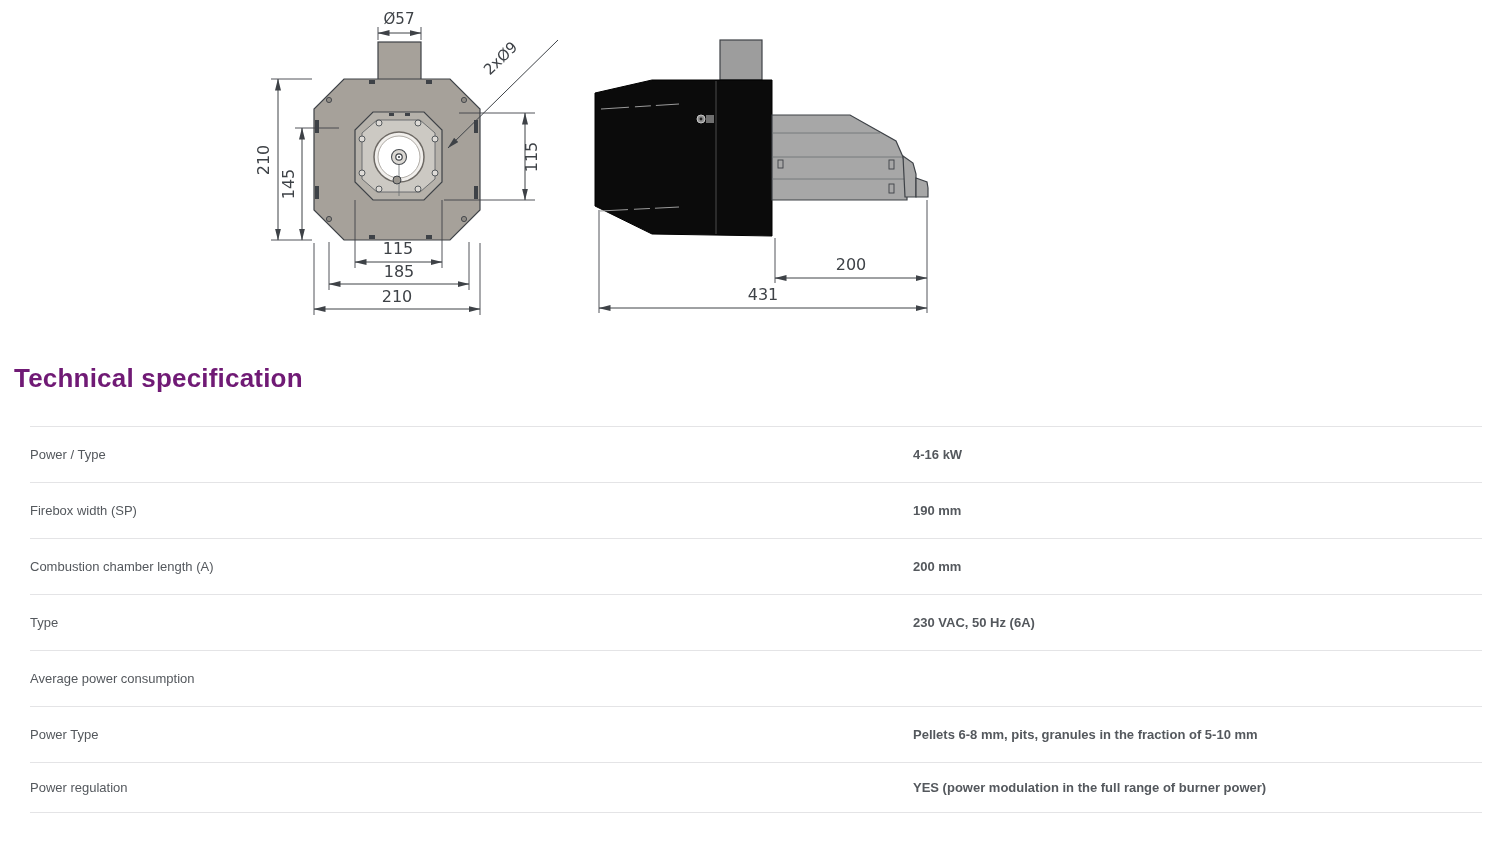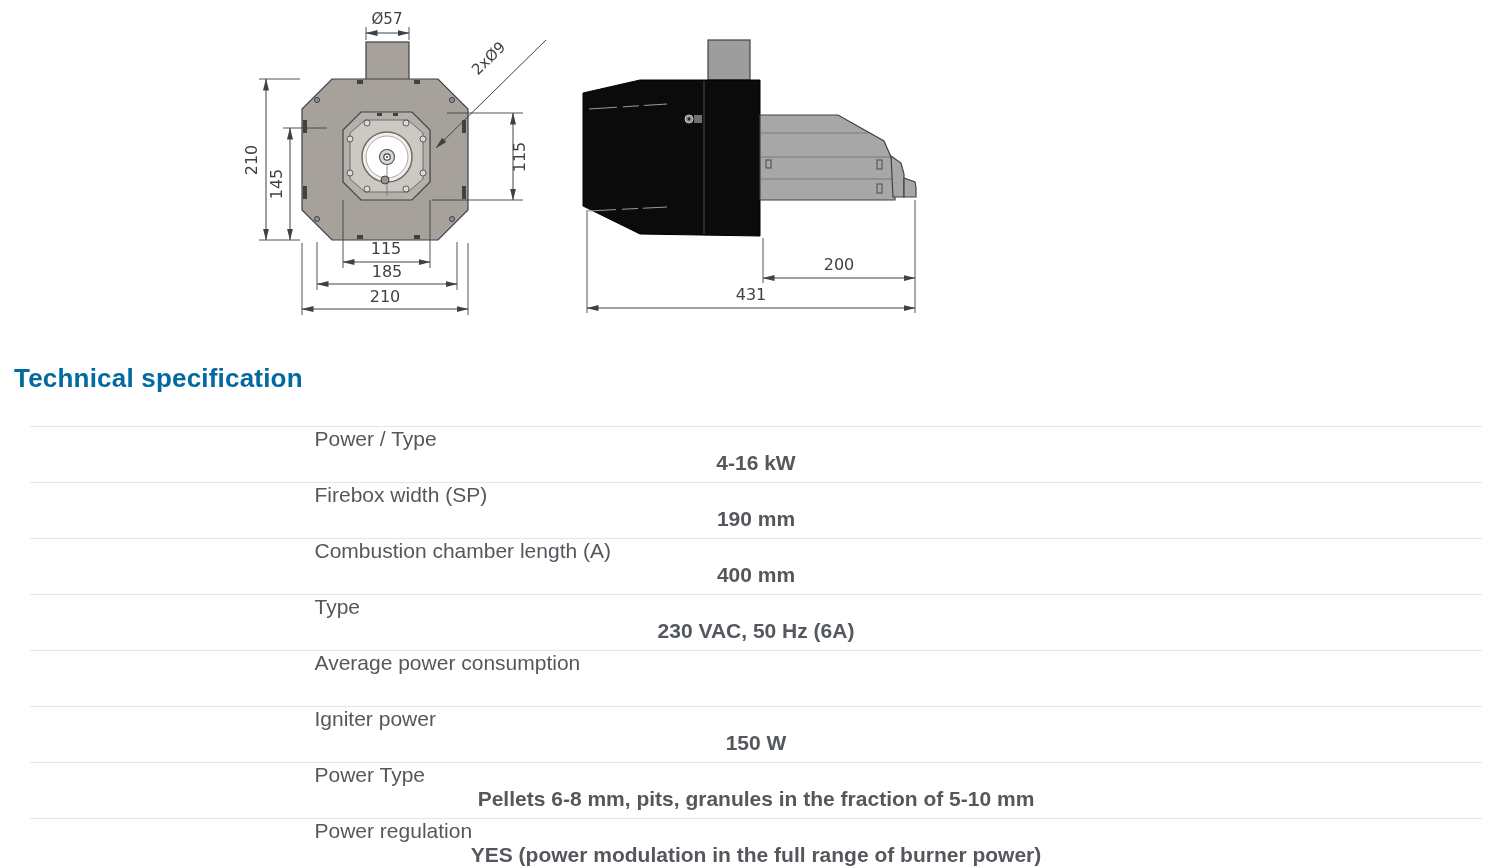--- a/index.html
+++ b/index.html
@@ -2,40 +2,40 @@
 <html><head>
 <meta charset="utf-8">
 <style>
   html, body { margin:0; padding:0; }
   body {
     width:1512px; height:866px; position:relative; overflow:hidden;
     background:#ffffff;
     font-family:"Liberation Sans", sans-serif;
     color:#54585d;
   }
-  .drawing-area { position:absolute; top:0; left:0; width:1280px; height:340px; }
+  .drawing-area { position:absolute; top:0; left:12px; width:1280px; height:340px; }
   svg { display:block; }
   .shape { stroke:#3e4247; stroke-width:1.2; }
   .thin  { stroke:#6a6e72; stroke-width:0.8; fill:none; }
   .dim   { stroke:#3e4247; stroke-width:1; fill:none; }
   .ext   { stroke:#3e4247; stroke-width:0.9; fill:none; }
   .dimtxt{ font-family:"DejaVu Sans", sans-serif; font-size:16px; fill:#3e4247; }
   .dimtxt.small { font-size:15px; }
   .heading {
     position:absolute; left:14px; top:363px; margin:0;
-    font-size:26px; font-weight:700; color:#0369a1; letter-spacing:0.2px;
+    font-size:26px; font-weight:700; color:#701a75; letter-spacing:0.2px;
   }
   .spec-table {
     position:absolute; left:30px; top:426px; width:1452px;
     border-top:1px solid #e4e4e6;
   }
   .spec-row {
     display:flex; align-items:center; height:55px;
     border-bottom:1px solid #e4e4e6;
-    font-size:21px; color:#54585d;flex-direction:column;
+    font-size:13px; color:#54585d;
   }
   .spec-row:last-child { height:49px; }
   .spec-label { flex:none; width:883px; padding:0; }
   .spec-value { flex:1;font-weight:bold; }
 </style>
 </head>
 <body>
 
 <div class="drawing-area">
   <svg width="1512" height="340" viewBox="0 0 1512 340" xmlns="http://www.w3.org/2000/svg">
@@ -192,36 +192,32 @@
     <div class="spec-value">4-16 kW</div>
   </div>
 
   <div class="spec-row">
     <div class="spec-label">Firebox width (SP)</div>
     <div class="spec-value">190 mm</div>
   </div>
 
   <div class="spec-row">
     <div class="spec-label">Combustion chamber length (A)</div>
-    <div class="spec-value">400 mm</div>
+    <div class="spec-value">200 mm</div>
   </div>
 
   <div class="spec-row">
     <div class="spec-label">Type</div>
     <div class="spec-value">230 VAC, 50 Hz (6A)</div>
   </div>
 
   <div class="spec-row">
     <div class="spec-label">Average power consumption</div>
   </div>
 
-  <div class="spec-row">
-    <div class="spec-label">Igniter power</div>
-    <div class="spec-value">150 W</div>
-  </div>
 
   <div class="spec-row">
     <div class="spec-label">Power Type</div>
     <div class="spec-value">Pellets 6-8 mm, pits, granules in the fraction of 5-10 mm</div>
   </div>
 
   <div class="spec-row">
     <div class="spec-label">Power regulation</div>
     <div class="spec-value">YES (power modulation in the full range of burner power)</div>
   </div>

